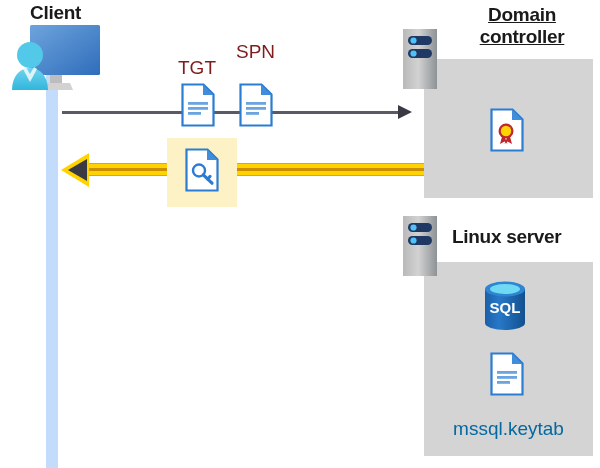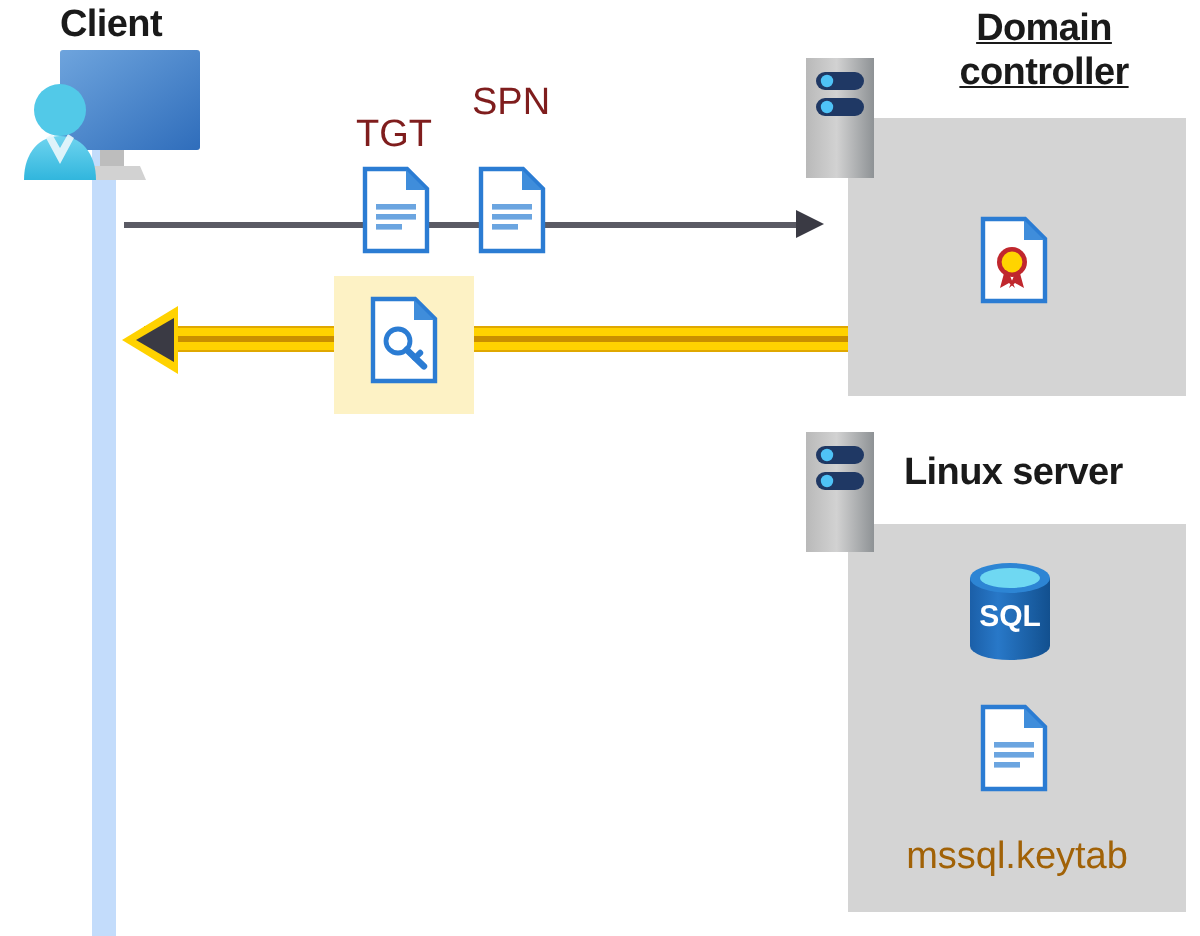--- a/index.html
+++ b/index.html
@@ -41,21 +41,21 @@
     font-size: 19px;
     line-height: 22px;
   }
   #tgt-label { left: 178px; top: 57px; }
   #spn-label { left: 236px; top: 41px; }
   #keytab-label {
     left: 424px; top: 418px;
     width: 169px;
     text-align: center;
     font-size: 19px;
-    color: #a16207;
+    color: #0369a1;
   }
 
   
   .panel { background: #d4d4d4; }
   #dc-panel    { left: 424px; top: 59px;  width: 169px; height: 139px; }
   #linux-panel { left: 424px; top: 262px; width: 169px; height: 194px; }
 
   
   #client-lifeline {
     left: 46px; top: 62px;

